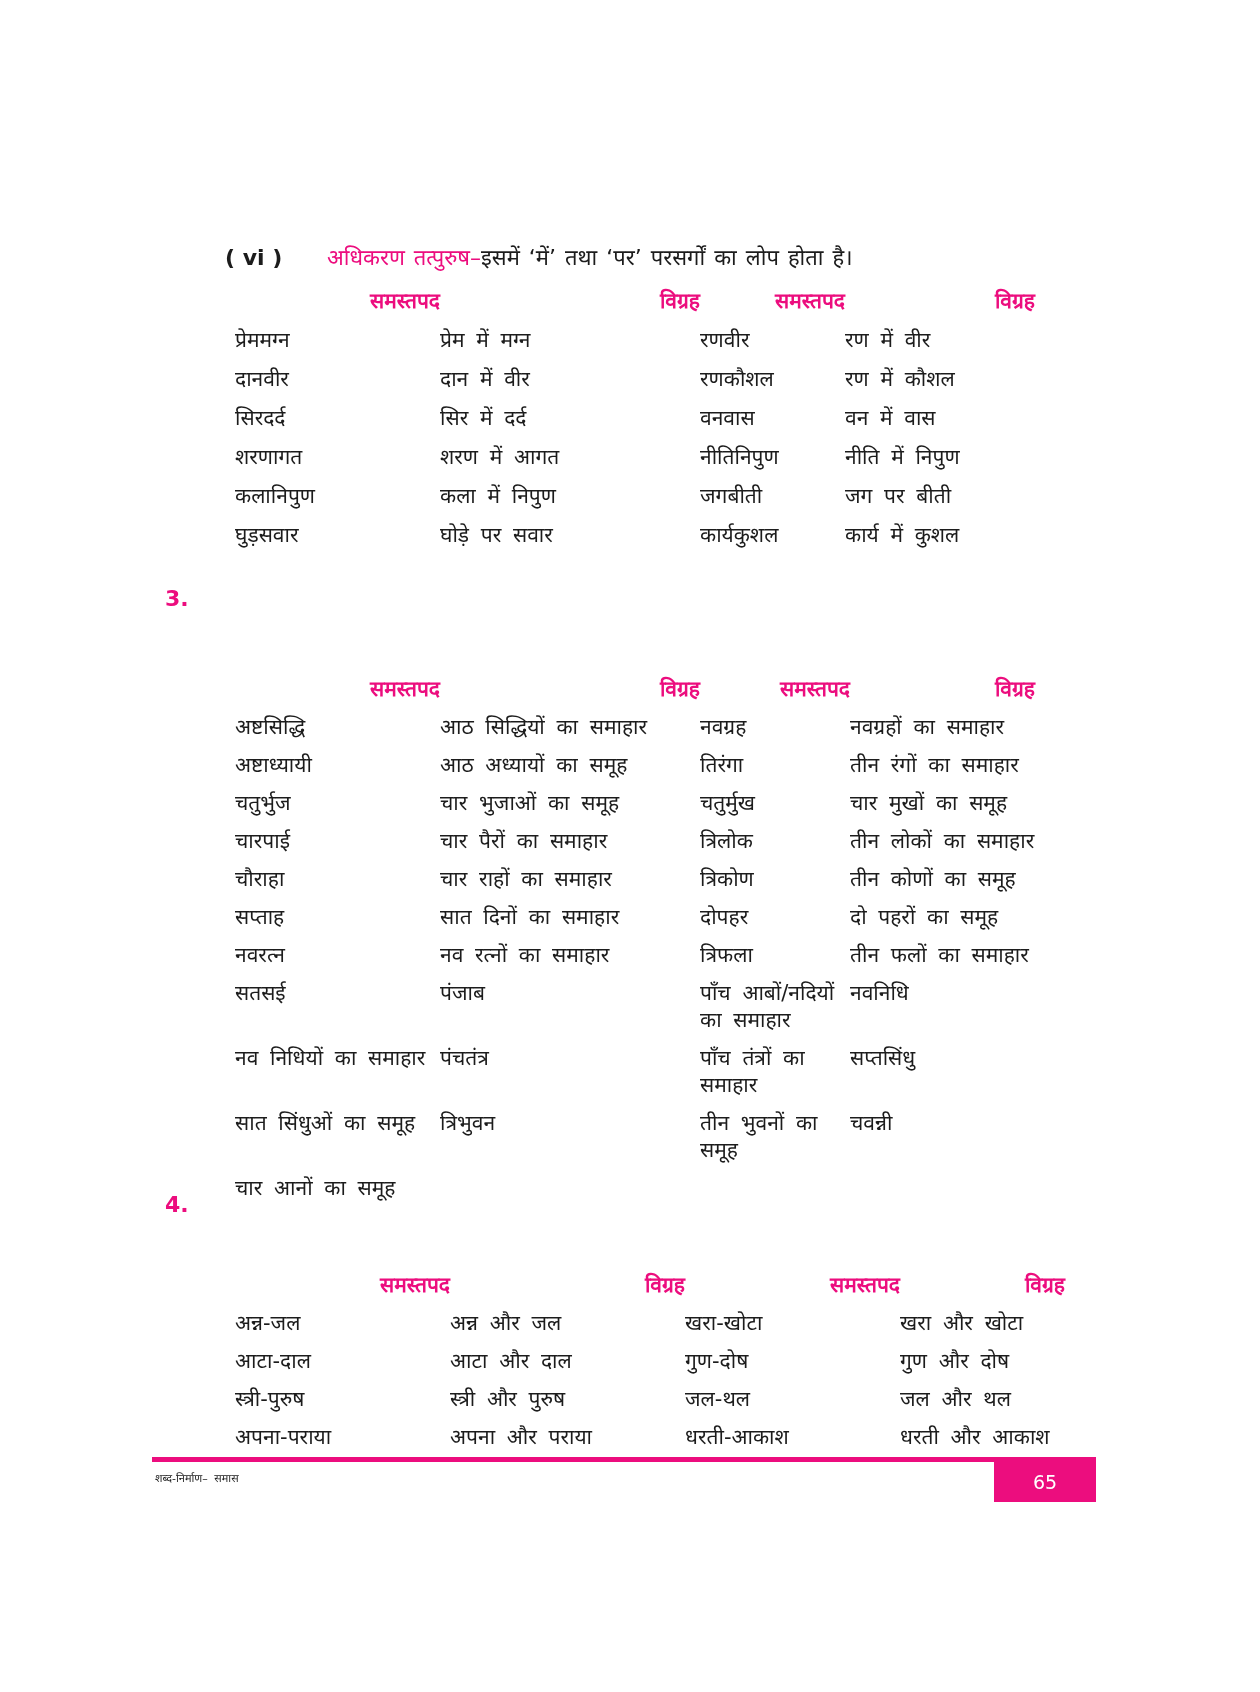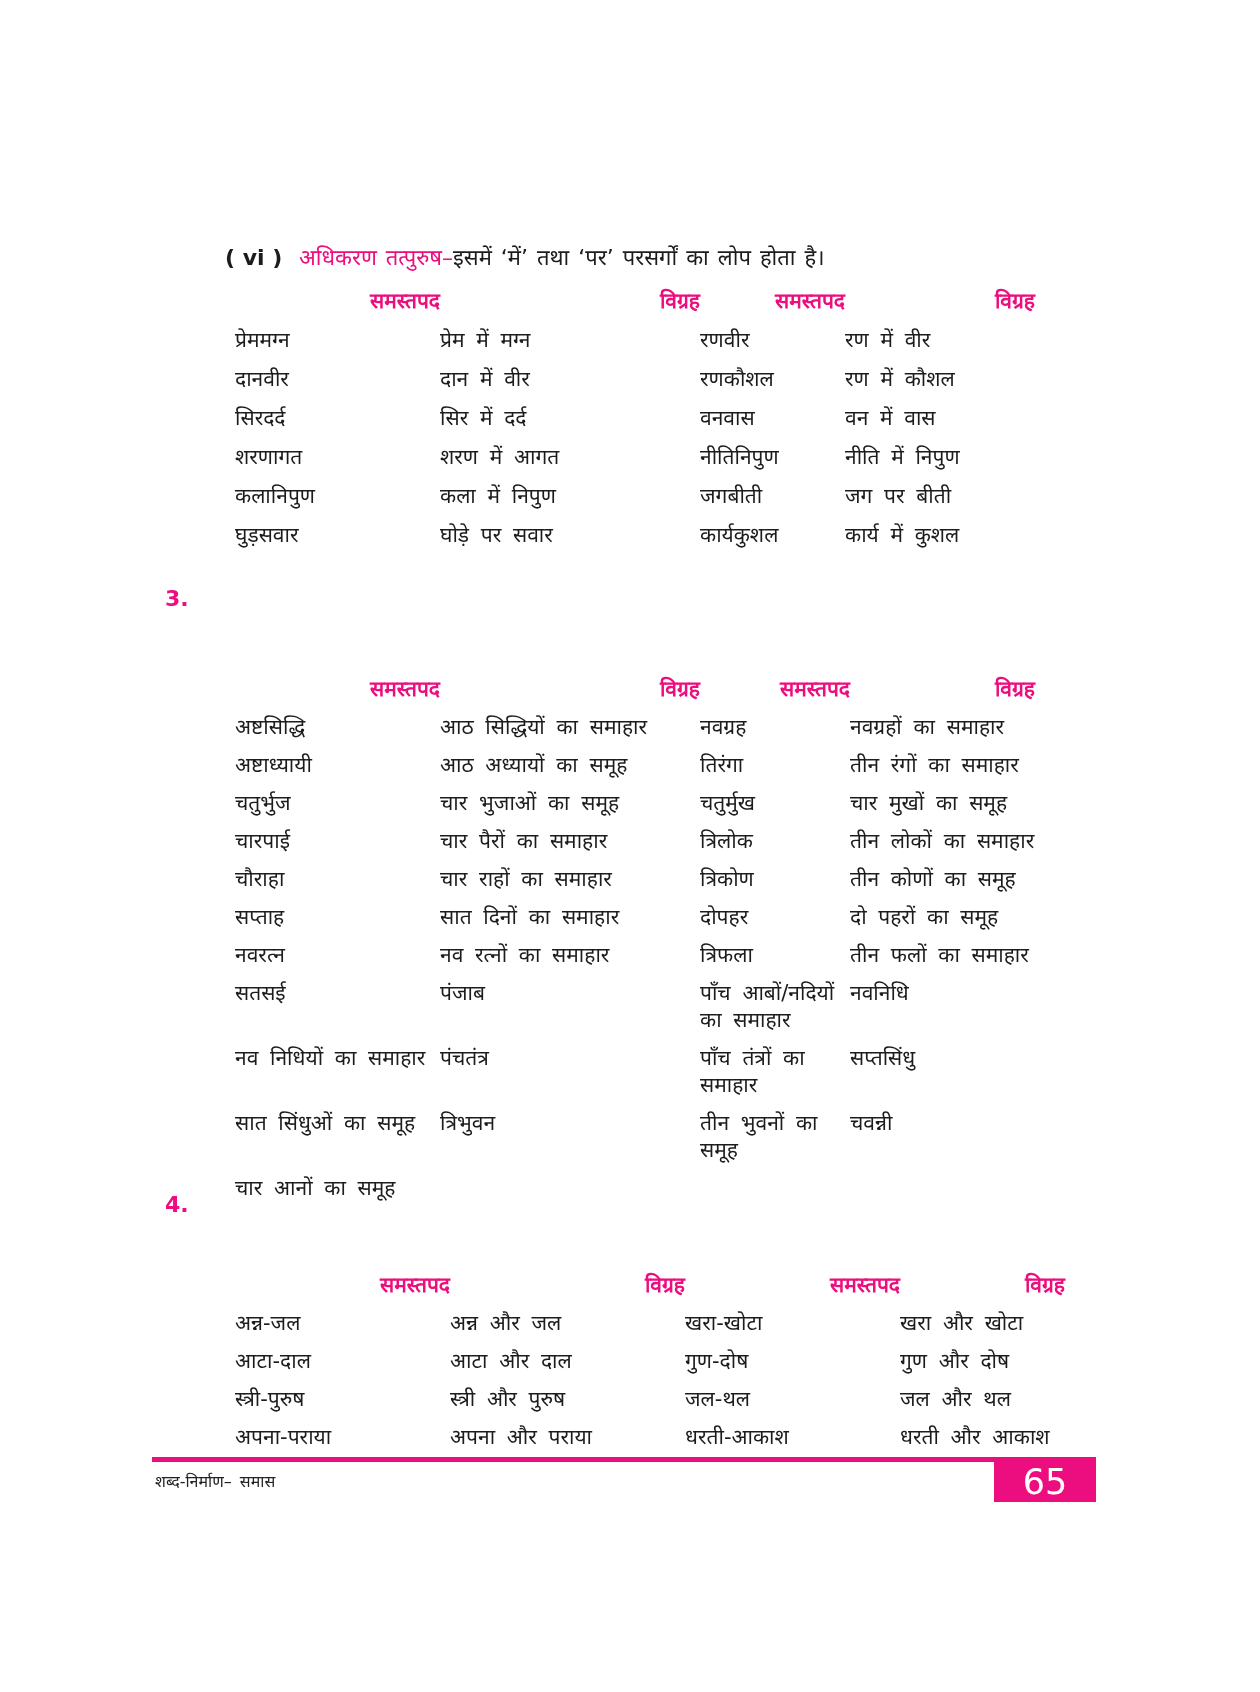--- a/index.html
+++ b/index.html
@@ -23,33 +23,33 @@
     display:grid;
     font-size:21px;
     line-height:27px;
   }
   .t-a{grid-template-columns:205px 260px 145px 190px;row-gap:12px;}
   .t-b{grid-template-columns:205px 260px 150px 185px;row-gap:11px;}
   .t-c{grid-template-columns:215px 235px 215px 165px;row-gap:11px;}
   .dtable .th{font-weight:bold;color:#ec0d7e;text-align:right;}
   .dtable .td{word-spacing:5px;}
   .footer-rule{position:absolute;left:152px;top:1457px;width:944px;height:5px;background:#ec0d7e;}
-  .footer-label{position:absolute;left:155px;top:1470px;font-size:16px;color:#222;word-spacing:3px;}
+  .footer-label{position:absolute;left:155px;top:1470px;font-size:11px;color:#222;word-spacing:3px;}
   .page-badge{
     position:absolute;left:994px;top:1462px;width:102px;height:40px;
-    background:#ec0d7e;color:#ffffff;font-size:35px;
+    background:#ec0d7e;color:#ffffff;font-size:19px;
     display:flex;align-items:center;justify-content:center;
   }
 </style>
 </head>
 <body>
 
 <div class="page">
 
-  <div class="sec-head" style="top:243px;left:225px;right:140px;">
+  <div class="sec-head" style="top:243px;left:225px;right:140px;gap:28px;">
     <span class="sec-num" style="width:74px;">( vi )</span>
     <div class="sec-body">
       <div class="one-line"><span class="hl">अधिकरण तत्पुरुष–</span><span>इसमें ‘में’ तथा ‘पर’ परसर्गों का लोप होता है।</span></div>
     </div>
   </div>
 
   <div class="dtable t-a" style="top:288px;left:235px;">
       <div class="th">समस्तपद</div>
       <div class="th">विग्रह</div>
       <div class="th">समस्तपद</div>

